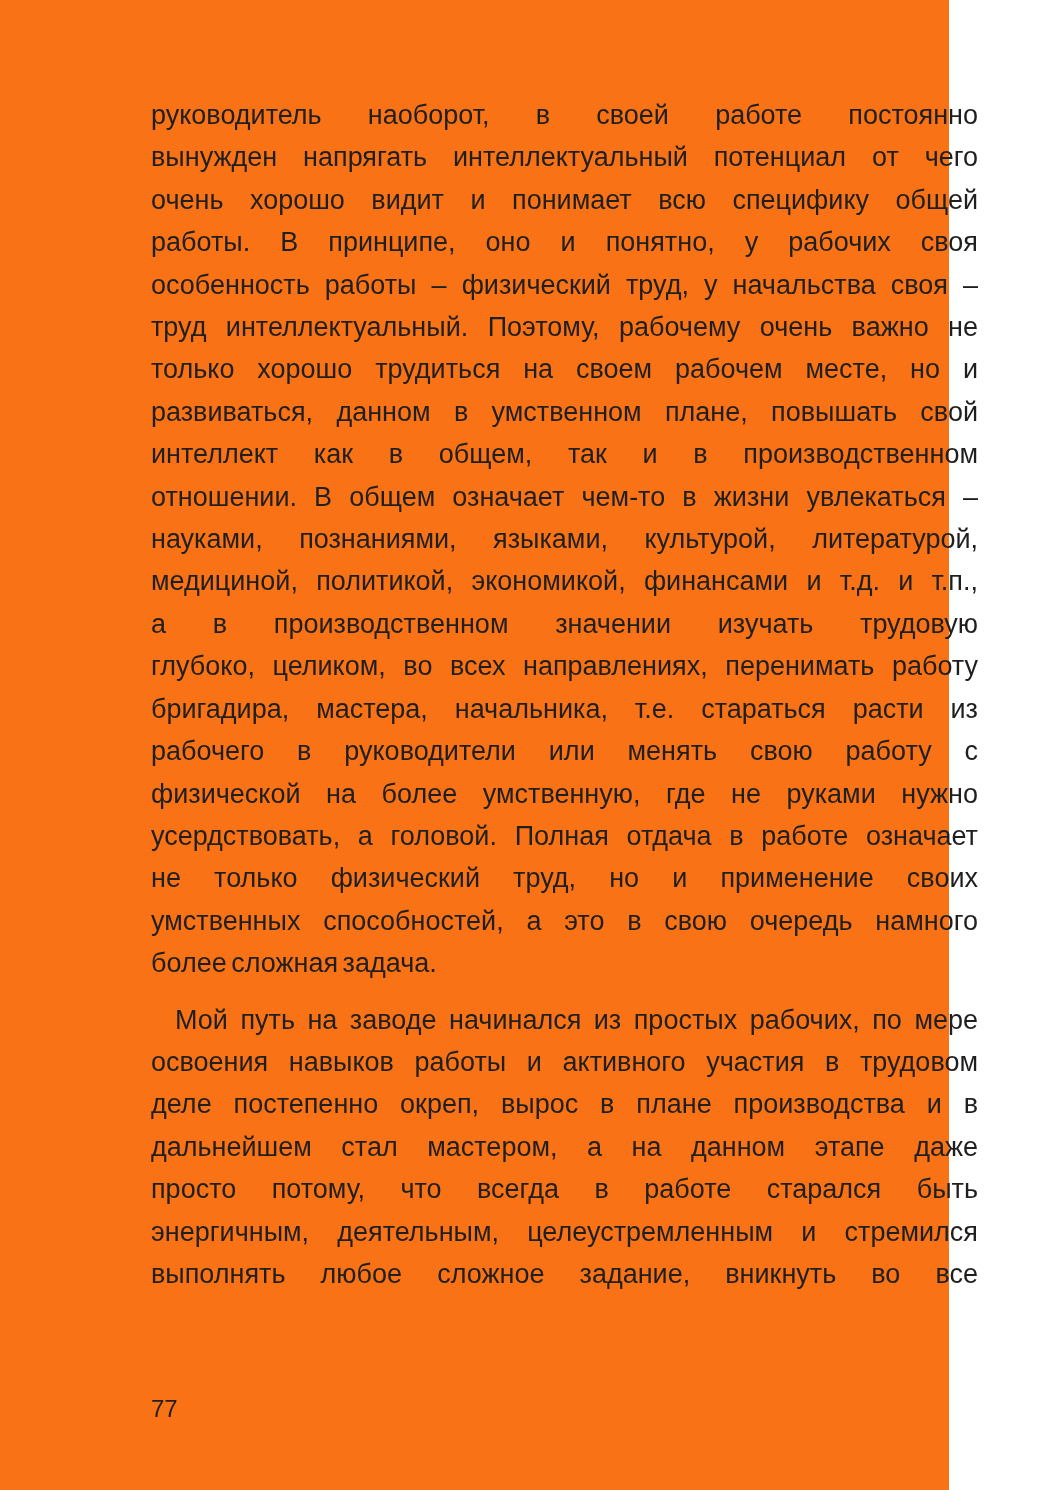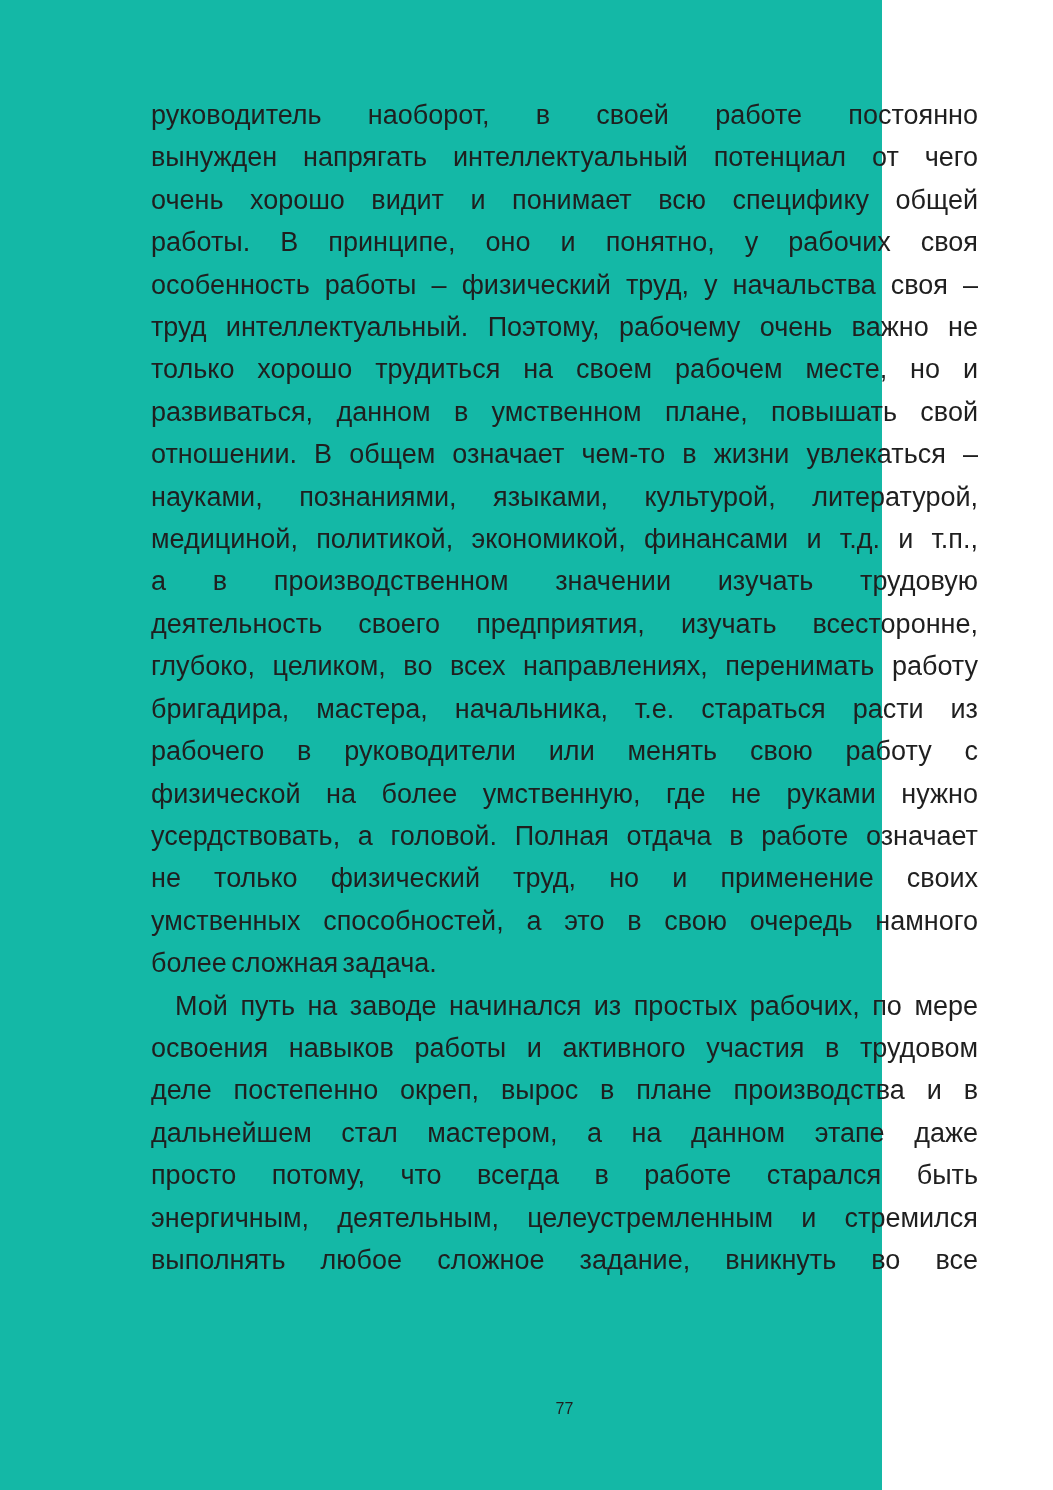--- a/index.html
+++ b/index.html
@@ -11,36 +11,37 @@
     height: 1490px;
     background: #ffffff;
     font-family: "Liberation Sans", sans-serif;
     position: relative;
     overflow: hidden;
   }
   .page {
     position: absolute;
     left: 0;
     top: 0;
-    width: 882px;
+    width: 949px;
     height: 1490px;
-    background: #14b8a6;
+    background: #f97316;
     color: #1f1f1f;
   }
   .text-block {
     position: absolute;
     left: 151px;
     top: 94px;
     width: 827px;
   }
   .paragraph {
     margin: 0;
     padding: 0;
   }
   .paragraph + .paragraph {
+    margin-top: 14px;
   }
   .line {
     font-size: 27px;
     line-height: 42.4px;
     word-spacing: -3px;
     text-align: justify;
     text-align-last: justify;
     overflow: hidden;
     white-space: normal;
   }
@@ -48,46 +49,46 @@
     text-align-last: left;
   }
   .line.line-indent {
     text-indent: 24px;
   }
   .page-number {
     position: absolute;
     left: 151px;
     top: 1394px;
     width: 827px;
-    text-align: center;
-    font-size: 16px;
+    text-align: left;
+    font-size: 24px;
     line-height: 30px;
     color: #1f1f1f;
   }
 </style>
 </head>
 <body>
 
 <div class="page">
   <div class="text-block">
 
     <div class="paragraph">
       <div class="line">руководитель наоборот, в своей работе постоянно</div>
       <div class="line">вынужден напрягать интеллектуальный потенциал от чего</div>
       <div class="line">очень хорошо видит и понимает всю специфику общей</div>
       <div class="line">работы. В принципе, оно и понятно, у рабочих своя</div>
       <div class="line">особенность работы – физический труд, у начальства своя –</div>
       <div class="line">труд интеллектуальный. Поэтому, рабочему очень важно не</div>
       <div class="line">только хорошо трудиться на своем рабочем месте, но и</div>
       <div class="line">развиваться, данном в умственном плане, повышать свой</div>
+      <div class="line">интеллект как в общем, так и в производственном</div>
       <div class="line">отношении. В общем означает чем-то в жизни увлекаться –</div>
       <div class="line">науками, познаниями, языками, культурой, литературой,</div>
       <div class="line">медициной, политикой, экономикой, финансами и т.д. и т.п.,</div>
       <div class="line">а в производственном значении изучать трудовую</div>
-      <div class="line">деятельность своего предприятия, изучать всесторонне,</div>
       <div class="line">глубоко, целиком, во всех направлениях, перенимать работу</div>
       <div class="line">бригадира, мастера, начальника, т.е. стараться расти из</div>
       <div class="line">рабочего в руководители или менять свою работу с</div>
       <div class="line">физической на более умственную, где не руками нужно</div>
       <div class="line">усердствовать, а головой. Полная отдача в работе означает</div>
       <div class="line">не только физический труд, но и применение своих</div>
       <div class="line">умственных способностей, а это в свою очередь намного</div>
       <div class="line line-end">более сложная задача.</div>
     </div>
 

